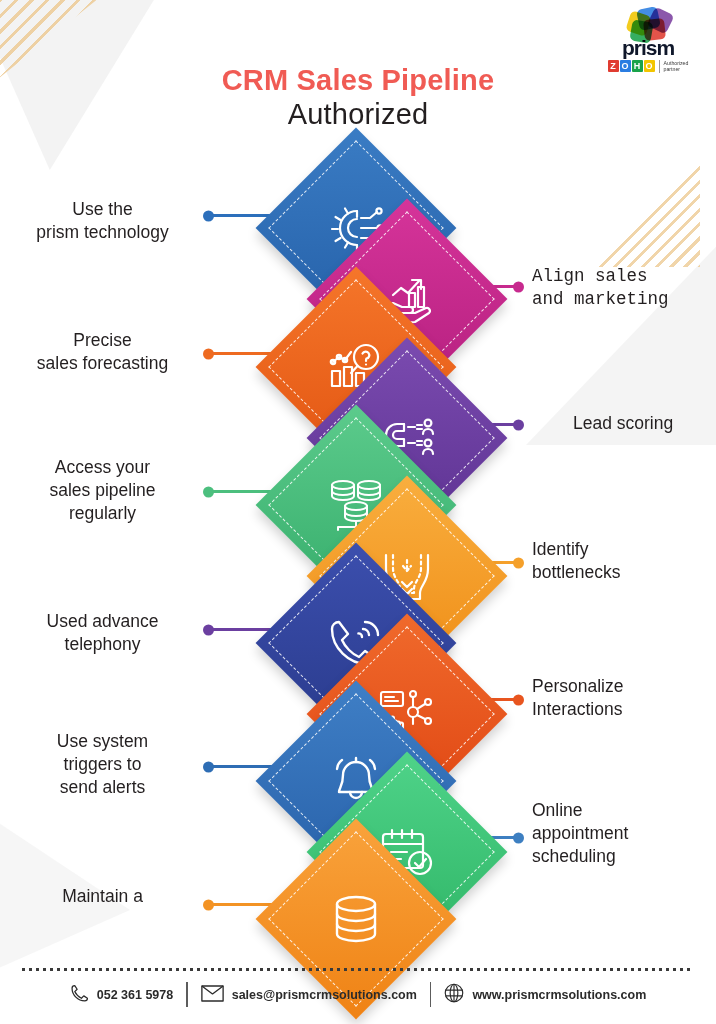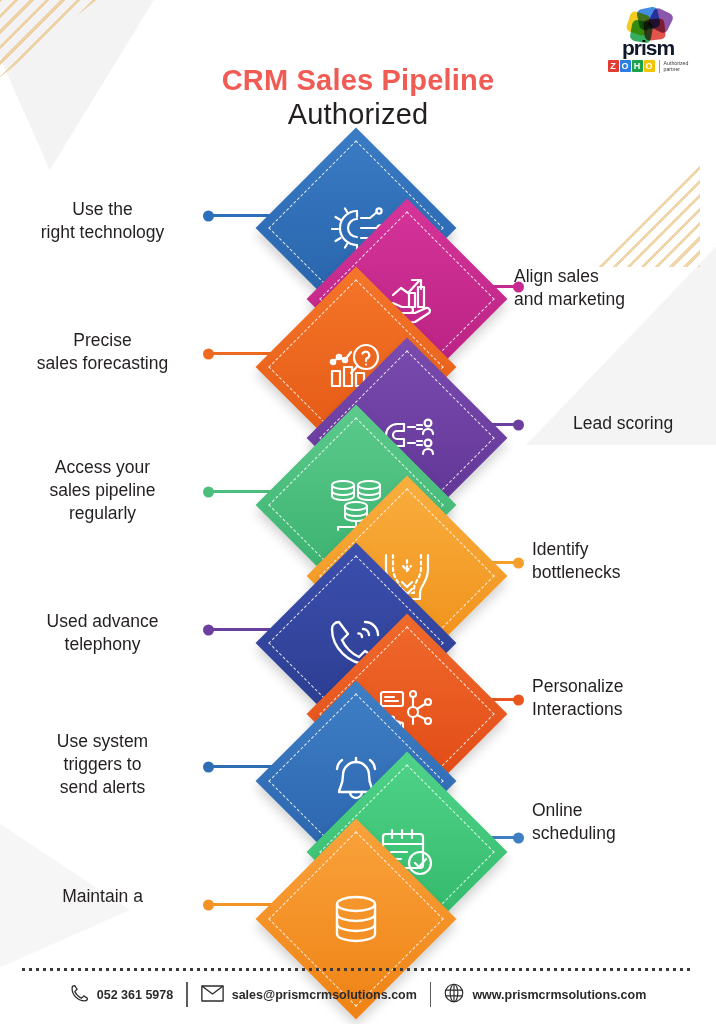--- a/index.html
+++ b/index.html
@@ -349,21 +349,21 @@
           <path d="M7 11v30c0 3.9 8.5 7 19 7s19-3.1 19-7V11"></path>
           <path d="M7 21c0 3.9 8.5 7 19 7s19-3.1 19-7"></path>
           <path d="M7 31c0 3.9 8.5 7 19 7s19-3.1 19-7"></path>
         </svg>
       </span>
     </div>
   </div>
 
   <div class="lbl l" style="left:10px;width:185px;top:198px;">
       <div>Use the</div>
-      <div>right technology</div>
+      <div>prism technology</div>
     </div>
   <div class="lbl l" style="left:10px;width:185px;top:329px;">
       <div>Precise</div>
       <div>sales forecasting</div>
     </div>
   <div class="lbl l" style="left:10px;width:185px;top:610px;">
       <div>Used advance</div>
       <div>telephony</div>
     </div>
   <div class="lbl l" style="left:10px;width:185px;top:456px;">
@@ -373,37 +373,38 @@
     </div>
   <div class="lbl l" style="left:10px;width:185px;top:730px;">
       <div>Use system</div>
       <div>triggers to</div>
       <div>send alerts</div>
     </div>
   <div class="lbl l" style="left:10px;width:185px;top:885px;">
       <div>Maintain a</div>
     </div>
 
-  <div class="lbl r" style="left:514px;width:180px;top:265px;">
+  <div class="lbl r" style="left:532px;width:180px;top:265px;font-family:Liberation Mono, monospace;">
       <div>Align sales</div>
       <div>and marketing</div>
     </div>
   <div class="lbl r" style="left:532px;width:180px;top:412px;margin-left:41px;">
       <div>Lead scoring</div>
     </div>
   <div class="lbl r" style="left:532px;width:180px;top:538px;">
       <div>Identify</div>
       <div>bottlenecks</div>
     </div>
   <div class="lbl r" style="left:532px;width:180px;top:675px;">
       <div>Personalize</div>
       <div>Interactions</div>
     </div>
   <div class="lbl r" style="left:532px;width:180px;top:799px;">
       <div>Online</div>
+      <div>appointment</div>
       <div>scheduling</div>
     </div>
 
   <div class="footer">
     <div class="dotline"></div>
     <div class="fitems">
       <div class="fitem">
         <span>
           <svg width="19" height="19" viewBox="0 0 24 24" fill="none" stroke="#2b2b2b" stroke-width="1.6" stroke-linecap="round" stroke-linejoin="round">
             <path d="M6 2C4 2 2.6 3.6 2.6 5.4 2.6 14 10 21.4 18.6 21.4c1.8 0 3.4-1.4 3.4-3.4l-4.6-3-3 3c-3.4-1.6-6.8-5-8.4-8.4l3-3z"></path>

